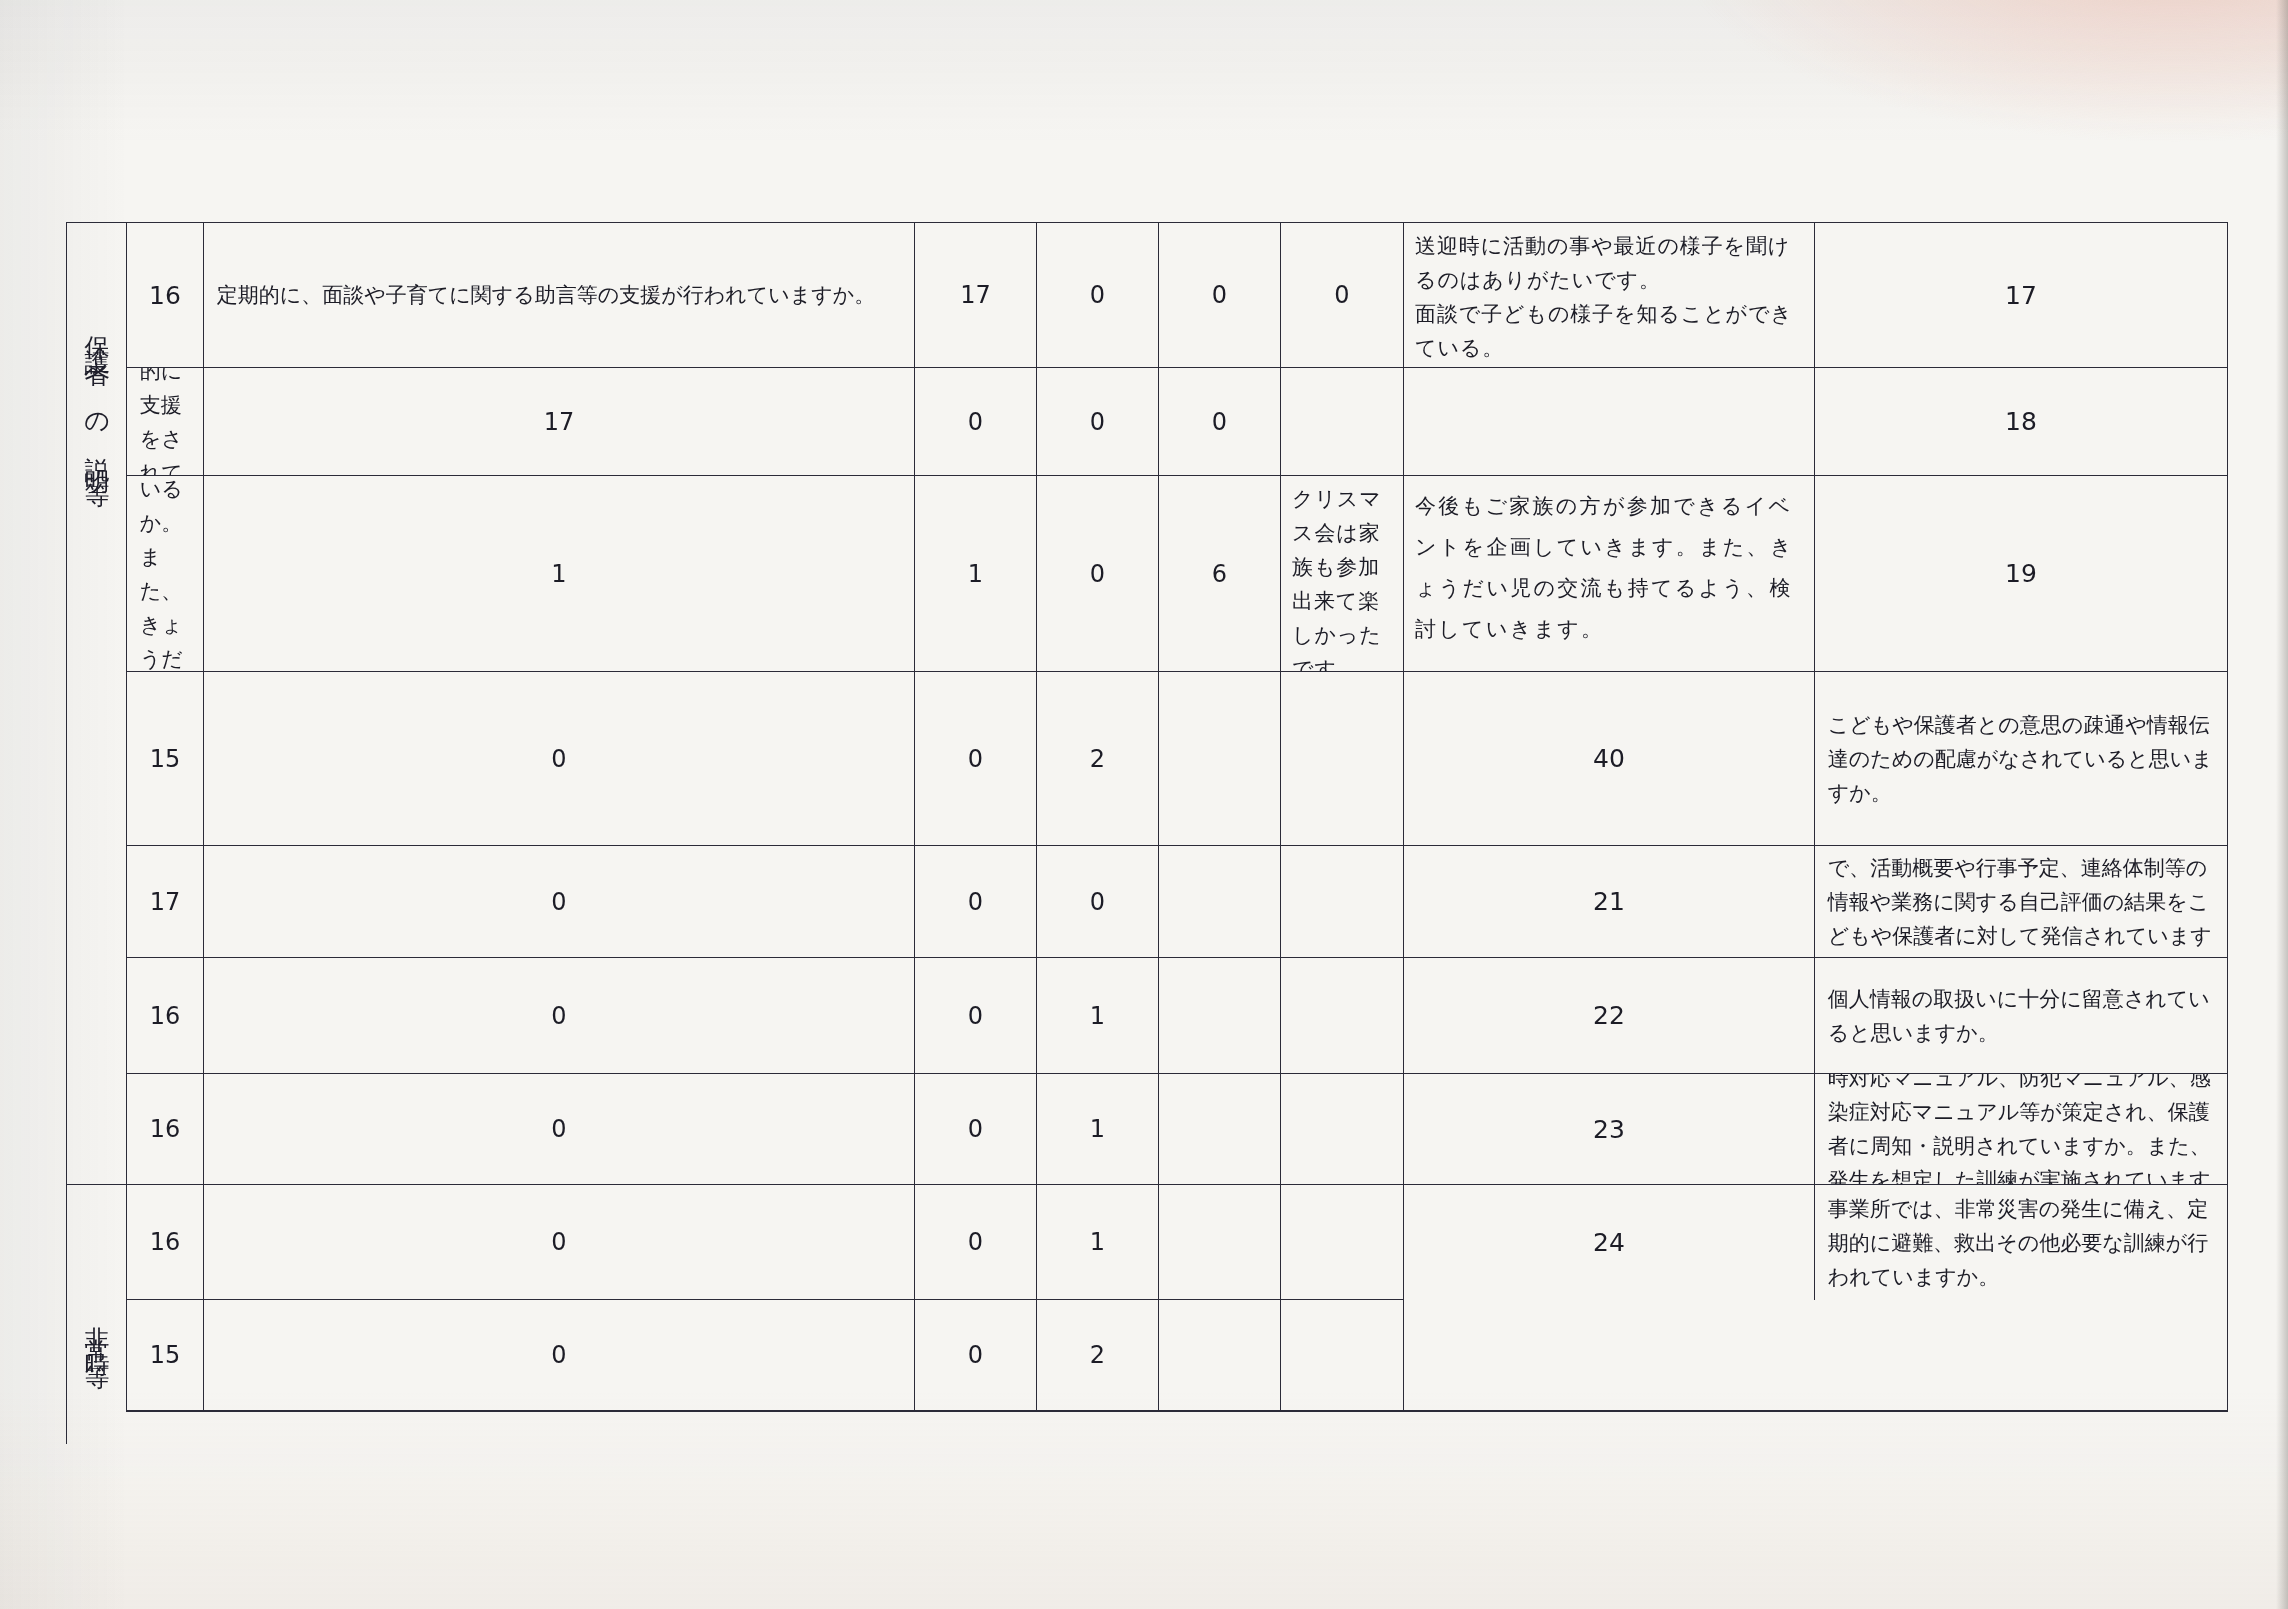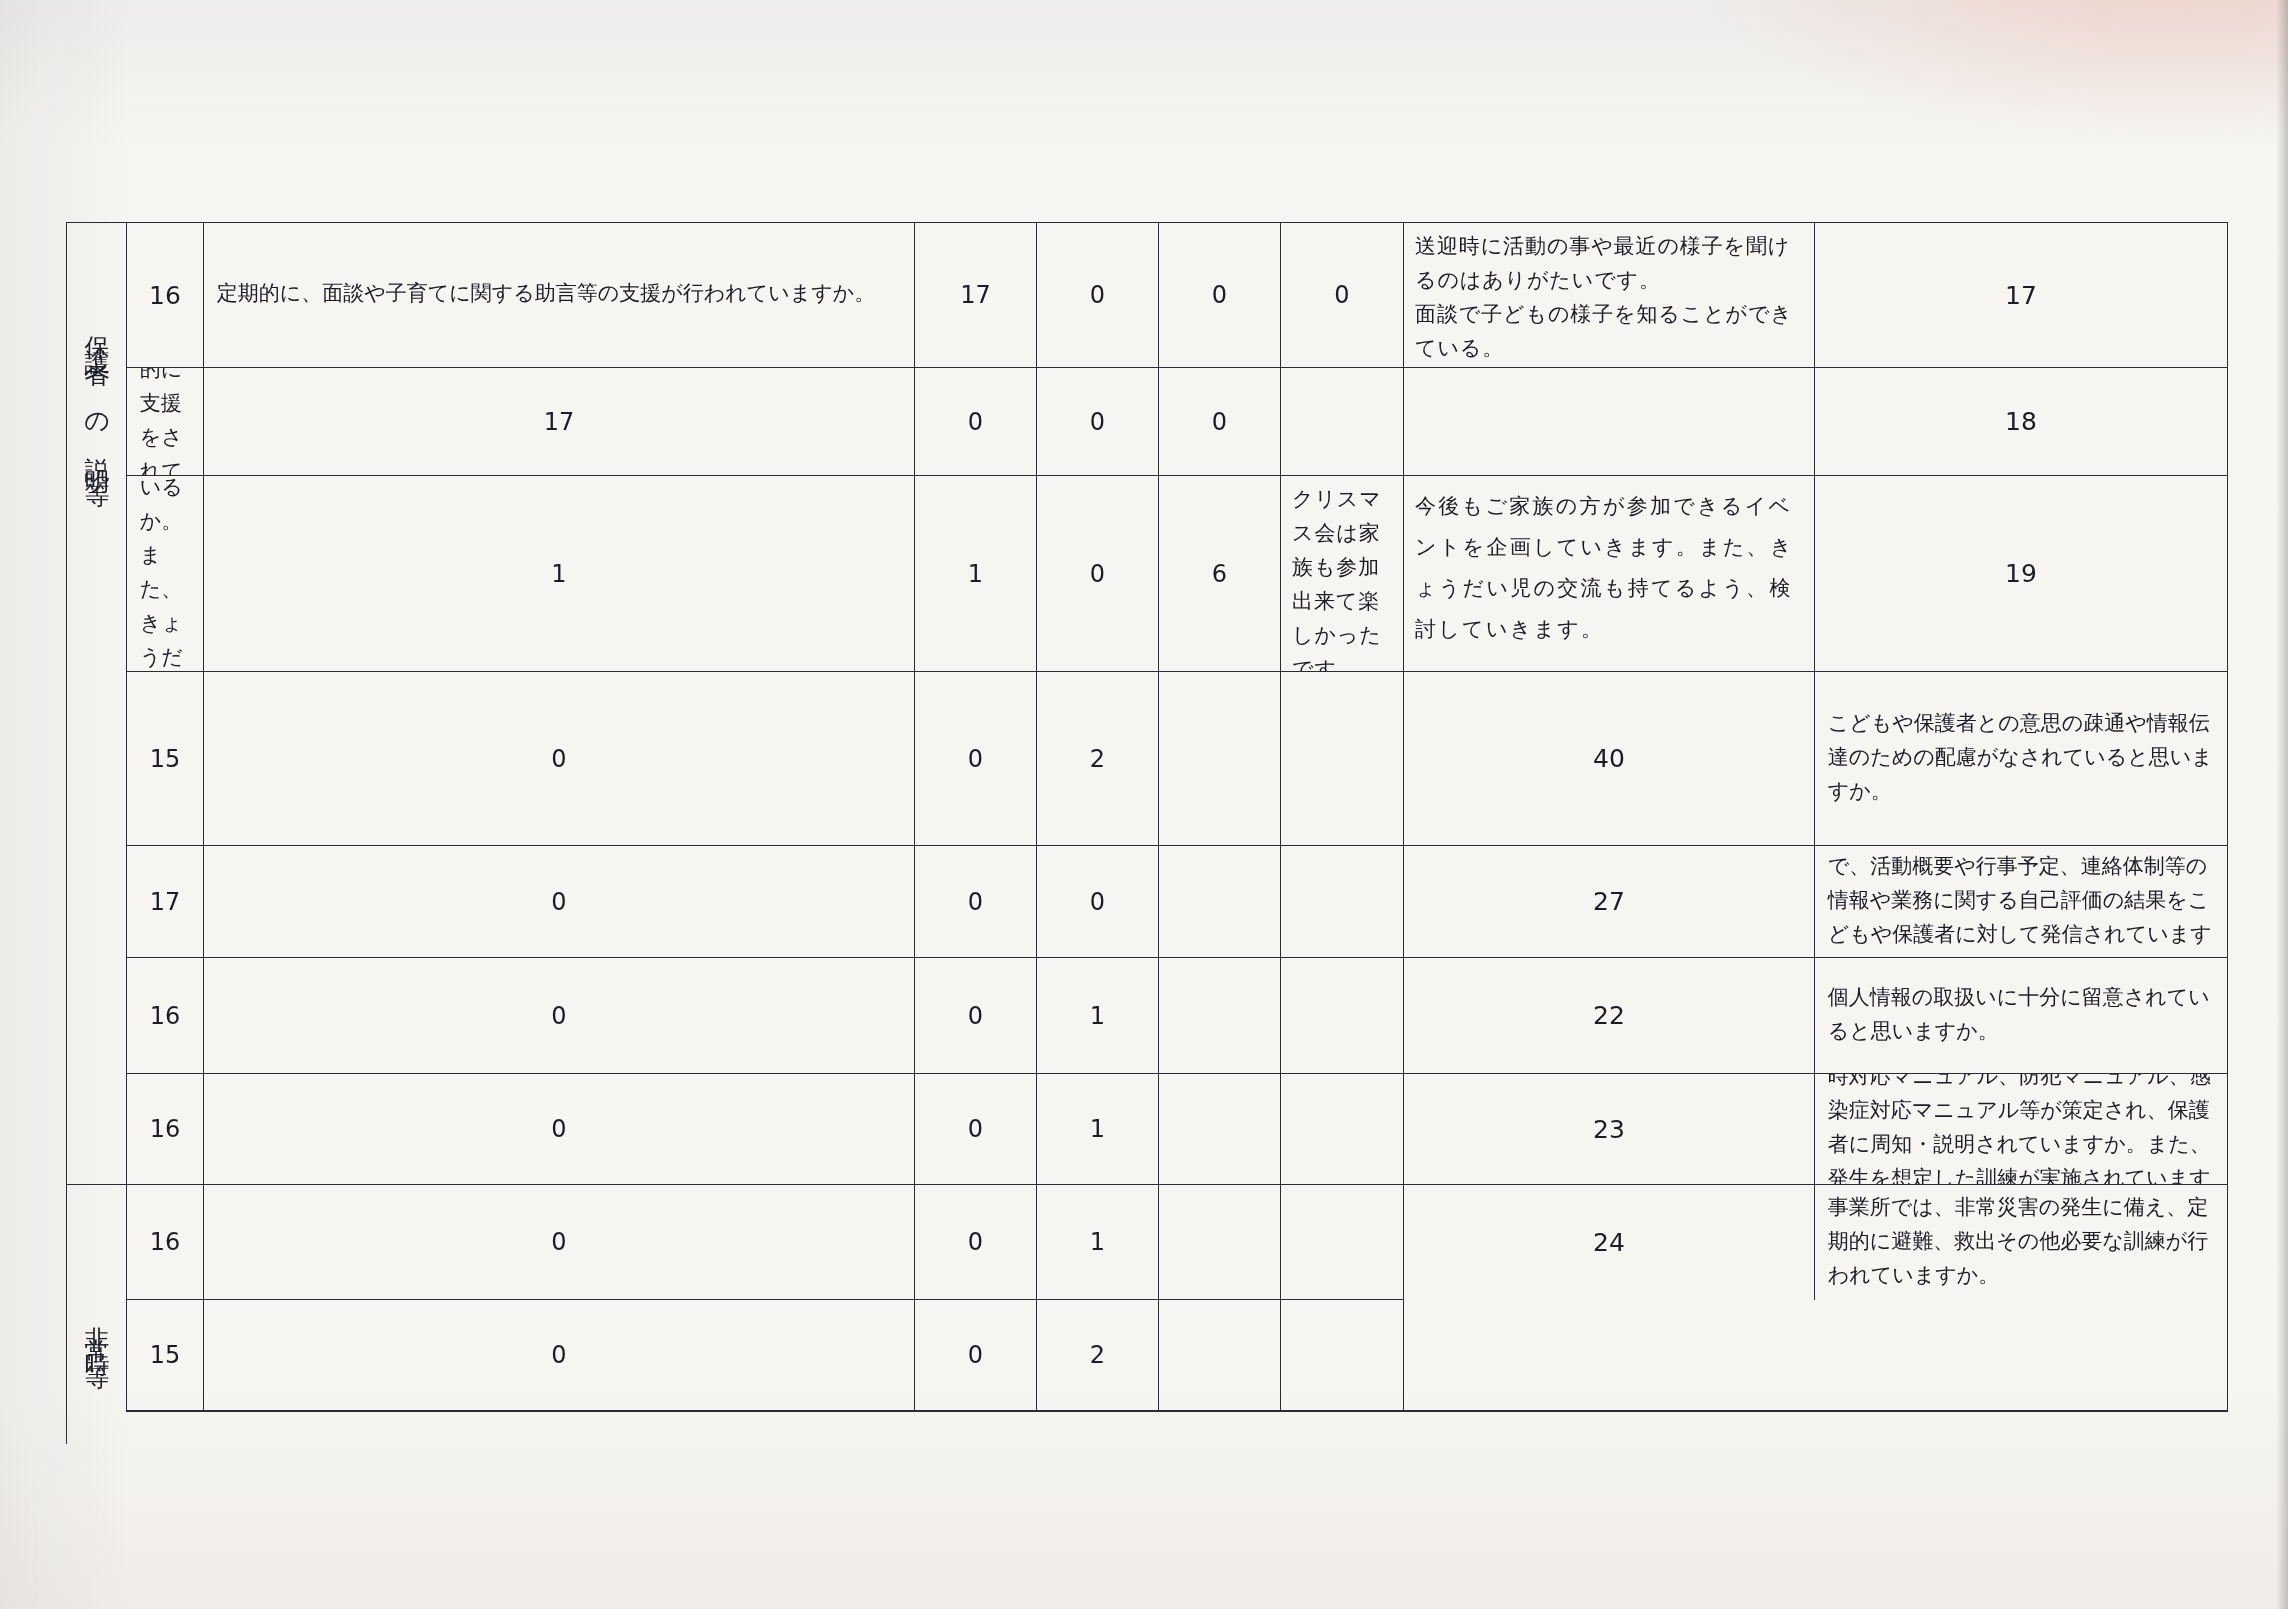--- a/index.html
+++ b/index.html
@@ -44,21 +44,21 @@
     grid-template-rows:145px 108px 196px 174px 112px 116px 111px 115px 1fr;
   }
   .cell{
     box-sizing:border-box;
     border-right:1.8px solid #2b2b38;border-bottom:1.8px solid #2b2b38;
     overflow:hidden;
   }
   .cell:nth-child(8n){border-right:none;}
   .cell:nth-last-child(-n+8){border-bottom:none;}
   .no{display:flex;align-items:center;justify-content:center;font-size:25px;}
-  .q{display:flex;align-items:center;padding:7.3px 12.8px;font-size:21px;line-height:34px;word-break:break-all;font-family:Liberation Mono, monospace;}
+  .q{display:flex;align-items:center;padding:7.3px 12.8px;font-size:21px;line-height:34px;word-break:break-all;}
   .n{display:flex;align-items:center;justify-content:center;font-size:24px;}
   .cm{padding:6.4px 11px 0;font-size:21px;line-height:34px;letter-spacing:0.9px;word-break:break-all;white-space:pre-line;}
   .rs{padding:10px 11px 0;font-size:21px;line-height:41px;letter-spacing:2.3px;word-break:break-all;white-space:pre-line;}
 </style>
 </head>
 <body>
 
 <div class="edge-shadow"></div>
 
 <div class="group-cell g1">
@@ -109,21 +109,21 @@
 
   <div class="cell no">40</div>
   <div class="cell q">こどもや保護者との意思の疎通や情報伝達のための配慮がなされていると思いますか。</div>
   <div class="cell n">17</div>
   <div class="cell n">0</div>
   <div class="cell n">0</div>
   <div class="cell n">0</div>
   <div class="cell cm"></div>
   <div class="cell rs"></div>
 
-  <div class="cell no">27</div>
+  <div class="cell no">21</div>
   <div class="cell q">定期的に通信やホームページ・SNS等で、活動概要や行事予定、連絡体制等の情報や業務に関する自己評価の結果をこどもや保護者に対して発信されていますか。</div>
   <div class="cell n">16</div>
   <div class="cell n">0</div>
   <div class="cell n">0</div>
   <div class="cell n">1</div>
   <div class="cell cm"></div>
   <div class="cell rs"></div>
 
   <div class="cell no">22</div>
   <div class="cell q">個人情報の取扱いに十分に留意されていると思いますか。</div>

